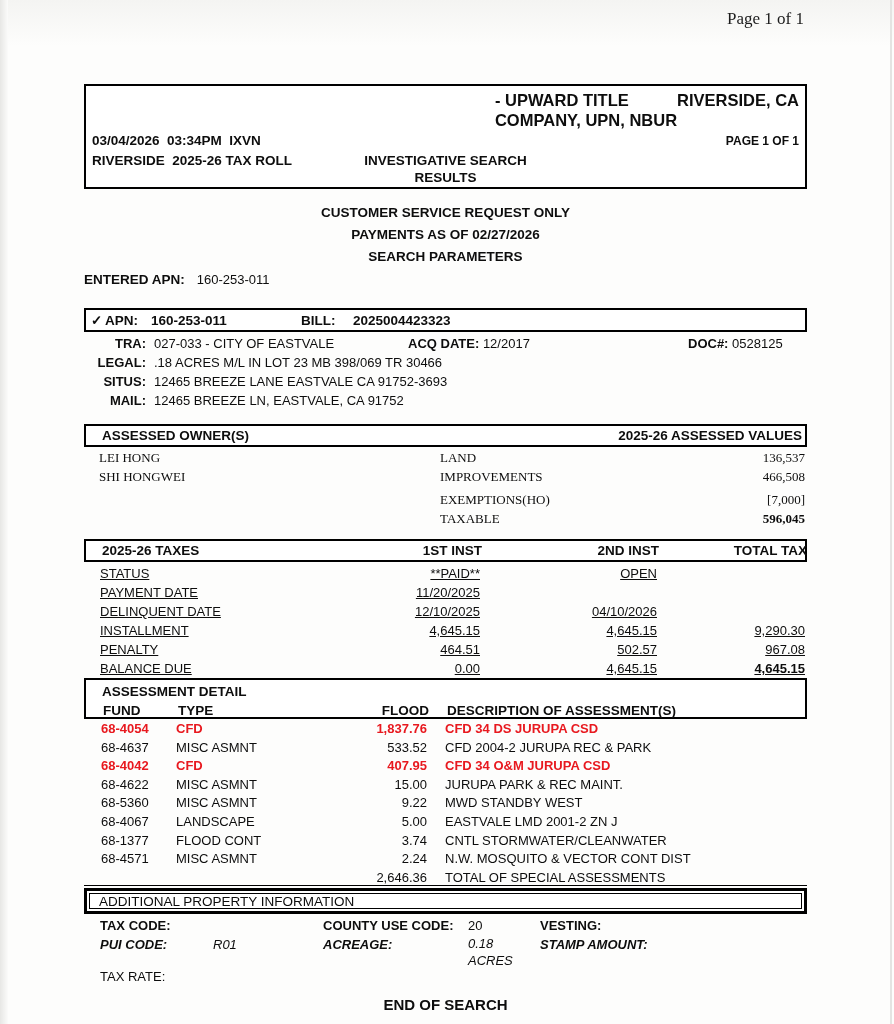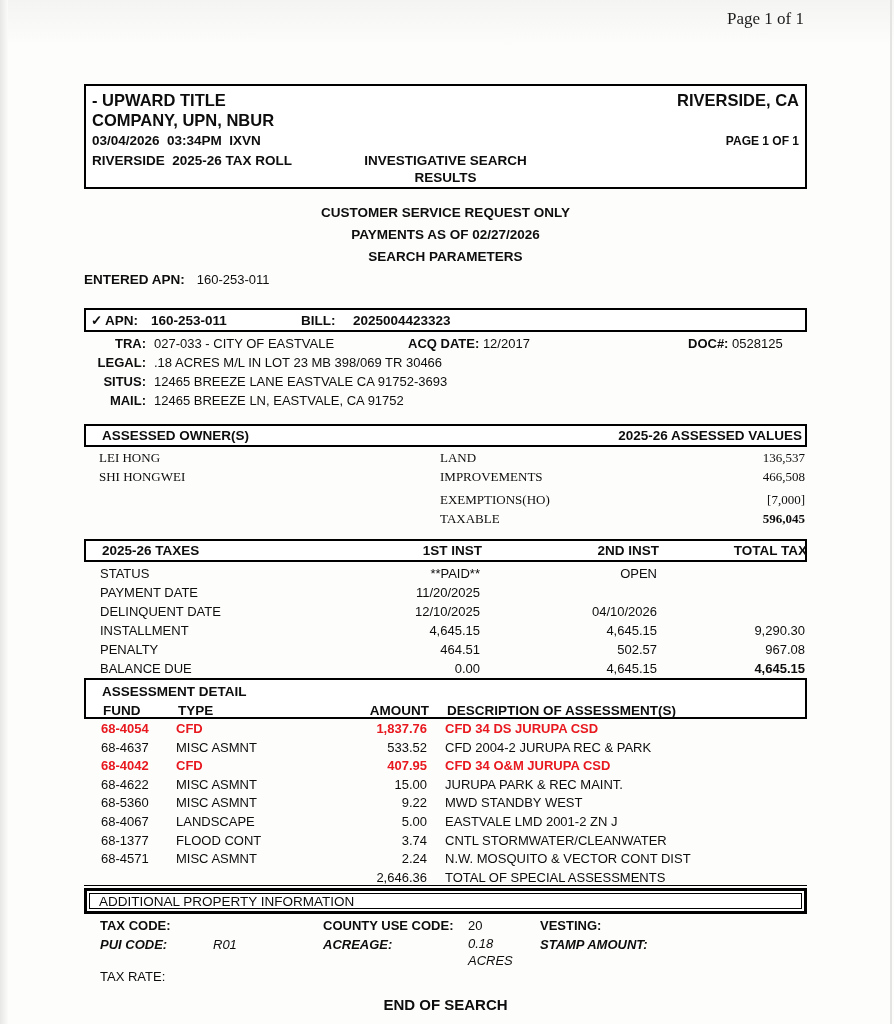--- a/index.html
+++ b/index.html
@@ -15,21 +15,21 @@
   .b { font-weight:bold; }
   .ws { white-space:pre; }
   .abs { position:absolute; left:84px; width:723px; box-sizing:border-box; }
 
   .page-indicator { position:absolute; top:9px; left:727px;
     font-family:"Liberation Serif", serif; font-size:17px; line-height:20px; color:#1c1c1c; }
 
   
   .header-box { top:84px; height:105px; border:2px solid #000; background:#fff;
     padding:4px 6px 0 6px; font-weight:bold; }
-  .hb-row1 { display:flex; justify-content:space-between; font-size:16.5px; line-height:20px; }
+  .hb-row1 { display:flex; justify-content:flex-end; font-size:16.5px; line-height:20px; }
   .hb-row2 { display:flex; justify-content:space-between; align-items:baseline; margin-top:2px;
     font-size:13.5px; line-height:17px; }
   .hb-page { font-size:12px; }
   .hb-row3 { position:relative; margin-top:2px; font-size:13.5px; line-height:17px; }
   .hb-center { position:absolute; left:0; right:0; top:0; text-align:center; }
 
   .subtitles { top:198px; padding-top:4px; text-align:center; font-weight:bold;
     font-size:13.5px; line-height:22px; }
 
   .entered-apn { top:270px; }
@@ -56,21 +56,21 @@
   .owners-rows { top:448px;font-family:Liberation Serif, serif; }
   .ogrid { display:grid; grid-template-columns:341px 230px 1fr; padding-left:15px; padding-right:2px; }
   .ogrid .num { text-align:right; }
   .osp { height:4px; }
 
   .taxes-box { top:539px; height:23px; }
   .tgrid { display:grid; grid-template-columns:264px 116px 177px 148px; padding-left:16px; padding-right:2px; }
   .tgrid > .c2, .tgrid > .c3, .tgrid > .c4 { text-align:right; }
   .taxes-box.tgrid { align-content:center; }
   .taxes-rows { top:564px; }
-  .taxes-rows .tgrid { height:19px; }
+  .taxes-rows .tgrid { height:19px;text-decoration:underline; }
 
   .assess-box { top:678px; height:41px; padding-top:2px; }
   .assess-title { padding-left:16px; line-height:19px; }
   .agrid { display:grid; grid-template-columns:75px 100px 151px 1fr; padding-left:17px; }
   .agrid > .amt { text-align:right; }
   .agrid > .desc { padding-left:18px; }
   .assess-rows { top:720px; }
   .assess-rows .agrid { height:18.6px; line-height:18.6px; }
   .hl { color:var(--hl,#e8191f); font-weight:bold; }
 
@@ -225,21 +225,21 @@
       <span class="c3">4,645.15</span>
       <span class="c4 b">4,645.15</span>
     </div>
   </div>
 
   <div class="abs sec-box assess-box">
     <div class="assess-title">ASSESSMENT DETAIL</div>
     <div class="agrid">
       <span>FUND</span>
       <span>TYPE</span>
-      <span class="amt">AMOUNT</span>
+      <span class="amt">FLOOD</span>
       <span class="desc">DESCRIPTION OF ASSESSMENT(S)</span>
     </div>
   </div>
   <div class="abs assess-rows">
     <div class="agrid hl">
       <span>68-4054</span>
       <span>CFD</span>
       <span class="amt">1,837.76</span>
       <span class="desc">CFD 34 DS JURUPA CSD</span>
     </div>

